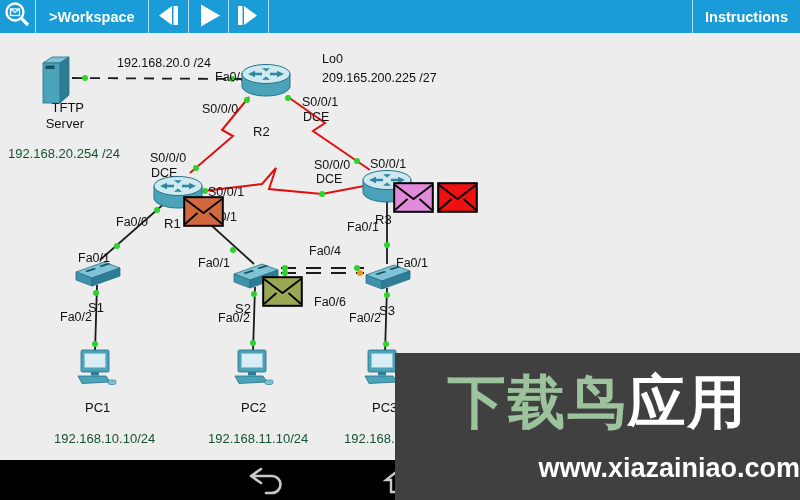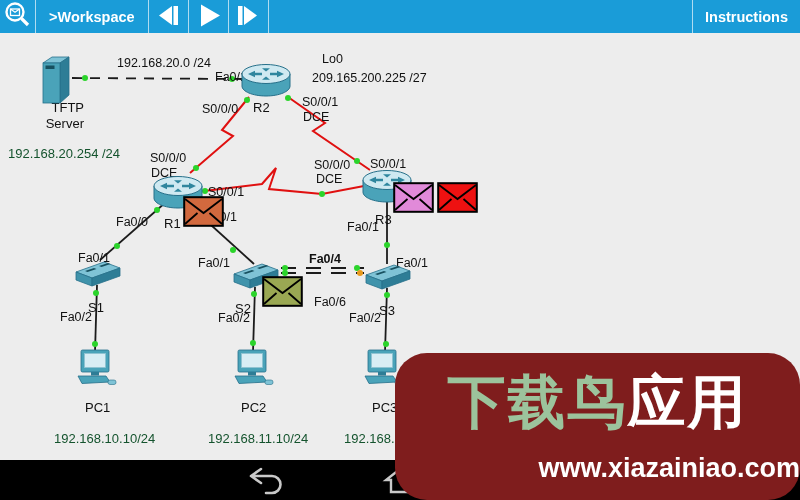--- a/index.html
+++ b/index.html
@@ -29,21 +29,21 @@
   .eth-dashed2{stroke:#1b1b1b;stroke-width:1.8;fill:none;stroke-dasharray:15 10;}
   .lbl{position:absolute;font-size:12.5px;color:#111;white-space:pre;z-index:2;line-height:1.15;}
   .dev{position:absolute;z-index:3;cursor:pointer;}
   .devlbl{position:absolute;font-size:13px;color:#111;z-index:2;
           white-space:pre-line;text-align:center;line-height:1.2;}
   .iplbl{position:absolute;font-size:13px;color:#14532d;white-space:pre;z-index:2;}
   .pdu{position:absolute;z-index:4;cursor:pointer;}
 
   
   #watermark{position:absolute;left:395px;top:353px;right:0;bottom:0;
-             background:#7f1d1d;z-index:6;text-align:center;overflow:hidden;border-radius:32px;}
+             background:#404040;z-index:6;text-align:center;overflow:hidden;}
   .wm-title{margin-top:20px;font-size:58px;font-weight:700;line-height:1;letter-spacing:2px;}
   .wm-green{color:#9cc39c;}
   .wm-white{color:#ffffff;}
   .wm-url{margin-top:22px;font-size:27px;font-weight:700;color:#ffffff;text-align:right;}
 
   
   #navbar{position:absolute;left:0;top:460px;width:800px;height:40px;background:#000;z-index:5;}
   .navico{position:absolute;cursor:pointer;}
 </style>
 </head>
@@ -140,37 +140,37 @@
     <circle cx="96" cy="293" r="3" fill="#2bd42b"></circle>
     <circle cx="95" cy="344" r="3" fill="#2bd42b"></circle>
     <circle cx="254" cy="294" r="3" fill="#2bd42b"></circle>
     <circle cx="253" cy="343" r="3" fill="#2bd42b"></circle>
     <circle cx="387" cy="295" r="3" fill="#2bd42b"></circle>
     <circle cx="386" cy="344" r="3" fill="#2bd42b"></circle>
   </svg>
 <div class="lbl" style="left: 117px; top: 56px;">192.168.20.0 /24</div>
 <div class="lbl" style="left: 215px; top: 70px;">Fa0/1</div>
 <div class="lbl" style="left: 322px; top: 52px;">Lo0</div>
-<div class="lbl" style="left: 312px; top: 71px;">209.165.200.225 /27</div>
+<div class="lbl" style="left: 322px; top: 71px;">209.165.200.225 /27</div>
 <div class="lbl" style="left: 202px; top: 102px;">S0/0/0</div>
 <div class="lbl" style="left: 302px; top: 95px;">S0/0/1</div>
 <div class="lbl" style="left: 303px; top: 110px;">DCE</div>
 <div class="lbl" style="left: 150px; top: 151px;">S0/0/0</div>
 <div class="lbl" style="left: 151px; top: 166px;">DCE</div>
 <div class="lbl" style="left: 208px; top: 185px;">S0/0/1</div>
 <div class="lbl" style="left: 314px; top: 158px;">S0/0/0</div>
 <div class="lbl" style="left: 316px; top: 172px;">DCE</div>
 <div class="lbl" style="left: 370px; top: 157px;">S0/0/1</div>
 <div class="lbl" style="left: 116px; top: 215px;">Fa0/0</div>
 <div class="lbl" style="left: 205px; top: 210px;">Fa0/1</div>
 <div class="lbl" style="left: 78px; top: 251px;">Fa0/1</div>
 <div class="lbl" style="left: 198px; top: 256px;">Fa0/1</div>
 <div class="lbl" style="left: 347px; top: 220px;">Fa0/1</div>
 <div class="lbl" style="left: 396px; top: 256px;">Fa0/1</div>
-<div class="lbl" style="left: 309px; top: 252px; font-weight: bold;">Fa0/4</div>
+<div class="lbl" style="left: 309px; top: 244px;">Fa0/4</div>
 <div class="lbl" style="left: 314px; top: 295px;">Fa0/6</div>
 <div class="lbl" style="left: 60px; top: 310px;">Fa0/2</div>
 <div class="lbl" style="left: 218px; top: 311px;">Fa0/2</div>
 <div class="lbl" style="left: 349px; top: 311px;">Fa0/2</div>
 <div class="dev" style="left: 40px; top: 55px;"><svg width="32" height="50" viewBox="0 0 32 50">
     <path d="M3 8 L12 2 L29 2 L20 8 Z" fill="#7fc3d6" stroke="#26708a" stroke-width="0.8"></path>
     <path d="M20 8 L29 2 L29 40 L20 48 Z" fill="#2e7d96" stroke="#26708a" stroke-width="0.8"></path>
     <rect x="3" y="8" width="17" height="40" fill="#4aa3b9" stroke="#26708a" stroke-width="0.8"></rect>
     <rect x="5.5" y="10.5" width="9" height="3.5" fill="#17505f"></rect>
     </svg></div>
@@ -178,21 +178,21 @@
 Server</div>
 <div class="iplbl" style="left: 8px; top: 146px;">192.168.20.254 /24</div>
 <div class="dev" style="left: 240px; top: 62px;"><svg width="52" height="36" viewBox="0 0 52 36">
     <path d="M2 12 v12 c0 5.5 10.7 10 24 10 s24 -4.5 24 -10 v-12" fill="#4aa3b9" stroke="#26708a" stroke-width="1"></path>
     <ellipse cx="26" cy="12" rx="24" ry="9.5" fill="#cfe9f1" stroke="#26708a" stroke-width="1"></ellipse>
     <path d="M8 12 l7 -3.2 v2 h7 v2.4 h-7 v2 z" fill="#2f869e"></path>
     <path d="M44 12 l-7 -3.2 v2 h-7 v2.4 h7 v2 z" fill="#2f869e"></path>
     <path d="M22 6.2 h8 l-4 3.4 z" fill="#2f869e"></path>
     <path d="M22 17.8 h8 l-4 -3.4 z" fill="#2f869e"></path>
     </svg></div>
-<div class="devlbl" style="left: 253px; top: 100px;">R2</div>
+<div class="devlbl" style="left: 253px; top: 124px;">R2</div>
 <div class="dev" style="left: 152px; top: 174px;"><svg width="52" height="36" viewBox="0 0 52 36">
     <path d="M2 12 v12 c0 5.5 10.7 10 24 10 s24 -4.5 24 -10 v-12" fill="#4aa3b9" stroke="#26708a" stroke-width="1"></path>
     <ellipse cx="26" cy="12" rx="24" ry="9.5" fill="#cfe9f1" stroke="#26708a" stroke-width="1"></ellipse>
     <path d="M8 12 l7 -3.2 v2 h7 v2.4 h-7 v2 z" fill="#2f869e"></path>
     <path d="M44 12 l-7 -3.2 v2 h-7 v2.4 h7 v2 z" fill="#2f869e"></path>
     <path d="M22 6.2 h8 l-4 3.4 z" fill="#2f869e"></path>
     <path d="M22 17.8 h8 l-4 -3.4 z" fill="#2f869e"></path>
     </svg></div>
 <div class="devlbl" style="left: 164px; top: 216px;">R1</div>
 <div class="dev" style="left: 361px; top: 168px;"><svg width="52" height="36" viewBox="0 0 52 36">

